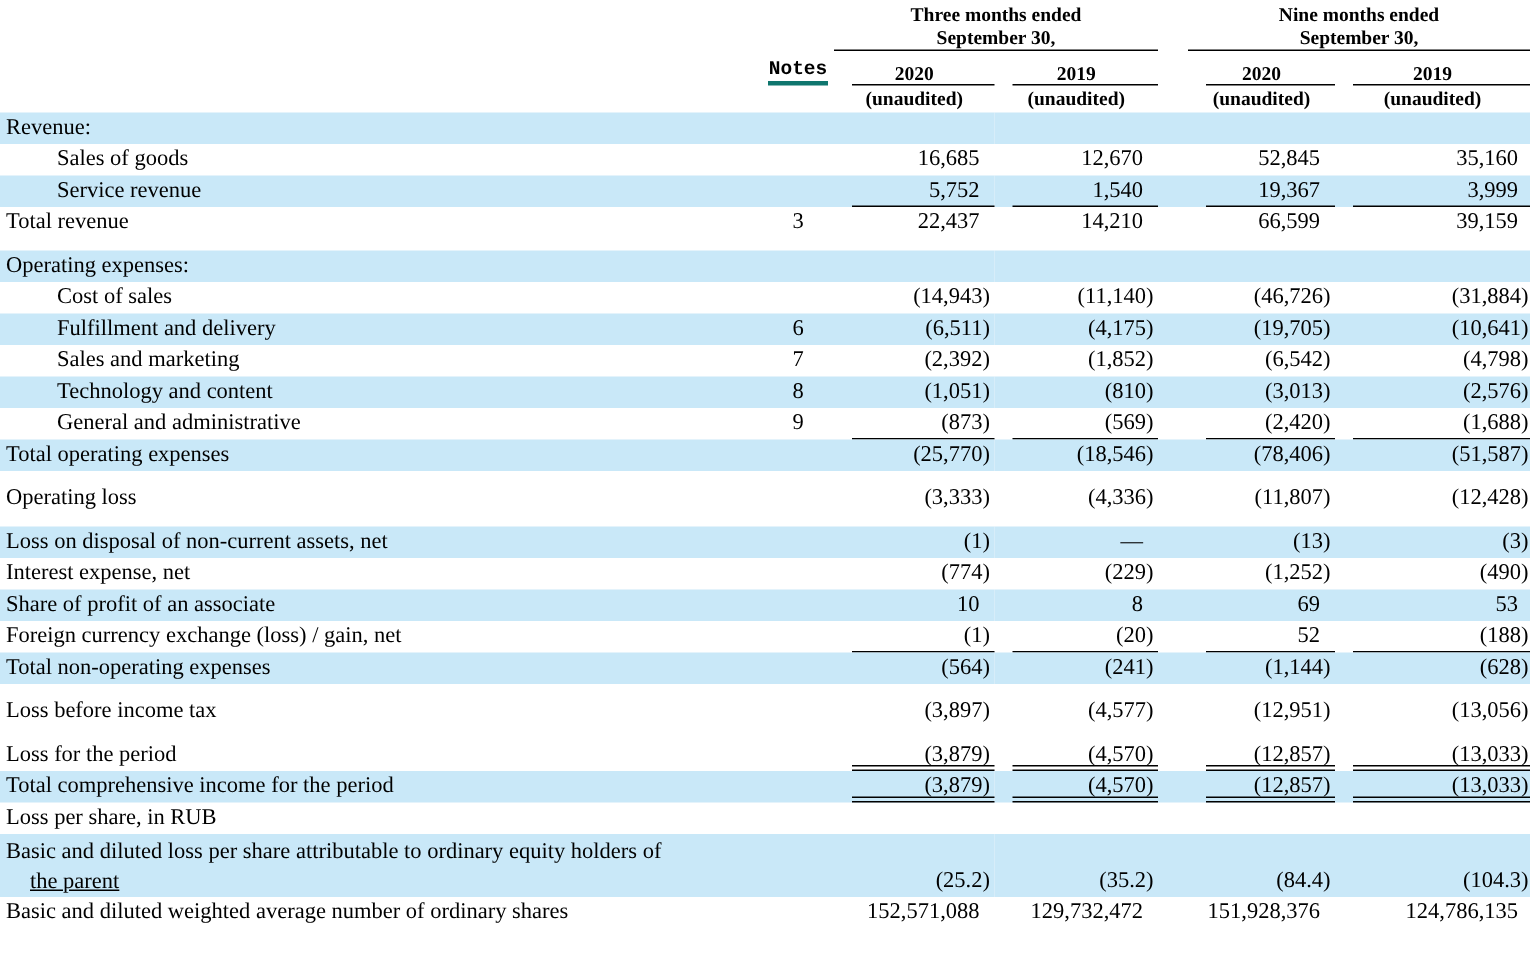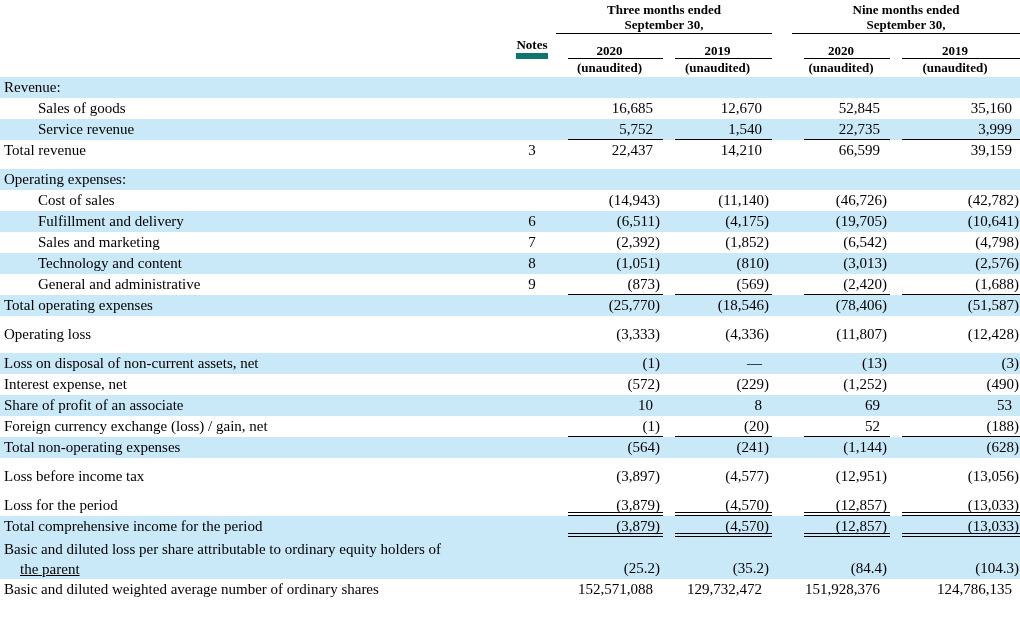--- a/index.html
+++ b/index.html
@@ -7,21 +7,21 @@
   body{width:1020px;height:635px;overflow:hidden;font-family:"Liberation Serif",serif;color:#000;}
   table{border-collapse:separate;border-spacing:0;table-layout:fixed;width:1020px;}
   td{padding:0;font-size:15px;line-height:21px;vertical-align:middle;white-space:nowrap;overflow:visible;}
   
   thead td{font-size:13px;font-weight:bold;}
   .ghead{text-align:center;line-height:15px;padding-top:2px;padding-bottom:1px;border-bottom:1px solid #000;vertical-align:bottom;}
   .yhead{text-align:center;height:19px;line-height:17px;vertical-align:bottom;
          background-image:linear-gradient(#000,#000);background-repeat:no-repeat;
          background-position:right bottom;background-size:calc(100% - 12px) 1px;}
   .nhead{text-align:center;vertical-align:bottom;height:19px;}
-  .nunder{display:inline-block;border-bottom:6px solid #0f766e;line-height:16px;}
+  .nunder{display:inline-block;border-bottom:3px solid #0f766e;line-height:16px;font-family:Liberation Mono, monospace;}
   .uhead{text-align:center;height:17px;line-height:16px;vertical-align:top;padding-top:1px;}
   
   tbody tr{height:21px;}
   tr.spacer{height:8px;}
   tr.spacer td{height:8px;line-height:8px;font-size:2px;}
   .shade{background:var(--hl,#C9E8F8);margin-left:42px;}
   .label{text-align:left;padding-left:4px;}
   .label.indent{padding-left:38px;}
   .label2{padding-left:16px;text-decoration:underline;}
   .note{text-align:center;}
@@ -104,21 +104,21 @@
           <td></td>
           <td class="num c3"><span>52,845</span></td>
           <td class="num c4"><span>35,160</span></td>
         </tr>
         <tr class="shade">
           <td class="label indent">Service revenue</td>
           <td class="note"></td>
           <td class="num c1 ul"><span>5,752</span></td>
           <td class="num c2 ul"><span>1,540</span></td>
           <td></td>
-          <td class="num c3 ul"><span>22,735</span></td>
+          <td class="num c3 ul"><span>19,367</span></td>
           <td class="num c4 ul"><span>3,999</span></td>
         </tr>
         <tr class="bold">
           <td class="label">Total revenue</td>
           <td class="note">3</td>
           <td class="num c1"><span>22,437</span></td>
           <td class="num c2"><span>14,210</span></td>
           <td></td>
           <td class="num c3"><span>66,599</span></td>
           <td class="num c4"><span>39,159</span></td>
@@ -135,21 +135,21 @@
           <td class="num c3"></td>
           <td class="num c4"></td>
         </tr>
         <tr>
           <td class="label indent">Cost of sales</td>
           <td class="note"></td>
           <td class="num c1"><span class="paren">(14,943)</span></td>
           <td class="num c2"><span class="paren">(11,140)</span></td>
           <td></td>
           <td class="num c3"><span class="paren">(46,726)</span></td>
-          <td class="num c4"><span class="paren">(42,782)</span></td>
+          <td class="num c4"><span class="paren">(31,884)</span></td>
         </tr>
         <tr class="shade">
           <td class="label indent">Fulfillment and delivery</td>
           <td class="note">6</td>
           <td class="num c1"><span class="paren">(6,511)</span></td>
           <td class="num c2"><span class="paren">(4,175)</span></td>
           <td></td>
           <td class="num c3"><span class="paren">(19,705)</span></td>
           <td class="num c4"><span class="paren">(10,641)</span></td>
         </tr>
@@ -209,21 +209,21 @@
           <td class="note"></td>
           <td class="num c1"><span class="paren">(1)</span></td>
           <td class="num c2"><span>—</span></td>
           <td></td>
           <td class="num c3"><span class="paren">(13)</span></td>
           <td class="num c4"><span class="paren">(3)</span></td>
         </tr>
         <tr>
           <td class="label">Interest expense, net</td>
           <td class="note"></td>
-          <td class="num c1"><span class="paren">(572)</span></td>
+          <td class="num c1"><span class="paren">(774)</span></td>
           <td class="num c2"><span class="paren">(229)</span></td>
           <td></td>
           <td class="num c3"><span class="paren">(1,252)</span></td>
           <td class="num c4"><span class="paren">(490)</span></td>
         </tr>
         <tr class="shade">
           <td class="label">Share of profit of an associate</td>
           <td class="note"></td>
           <td class="num c1"><span>10</span></td>
           <td class="num c2"><span>8</span></td>
@@ -274,20 +274,29 @@
           <td class="num c4 dul"><span class="paren">(13,033)</span></td>
         </tr>
         <tr class="bold shade">
           <td class="label">Total comprehensive income for the period</td>
           <td class="note"></td>
           <td class="num c1 dul"><span class="paren">(3,879)</span></td>
           <td class="num c2 dul"><span class="paren">(4,570)</span></td>
           <td></td>
           <td class="num c3 dul"><span class="paren">(12,857)</span></td>
           <td class="num c4 dul"><span class="paren">(13,033)</span></td>
+        </tr>
+        <tr class="bold">
+          <td class="label">Loss per share, in RUB</td>
+          <td class="note"></td>
+          <td class="num c1"></td>
+          <td class="num c2"></td>
+          <td></td>
+          <td class="num c3"></td>
+          <td class="num c4"></td>
         </tr>
         <tr class="tall shade">
           <td class="label">
             <div>Basic and diluted loss per share attributable to ordinary equity holders of</div>
             <div class="label2">the parent</div>
           </td>
           <td class="note"></td>
           <td class="num c1"><span class="paren">(25.2)</span></td>
           <td class="num c2"><span class="paren">(35.2)</span></td>
           <td></td>

